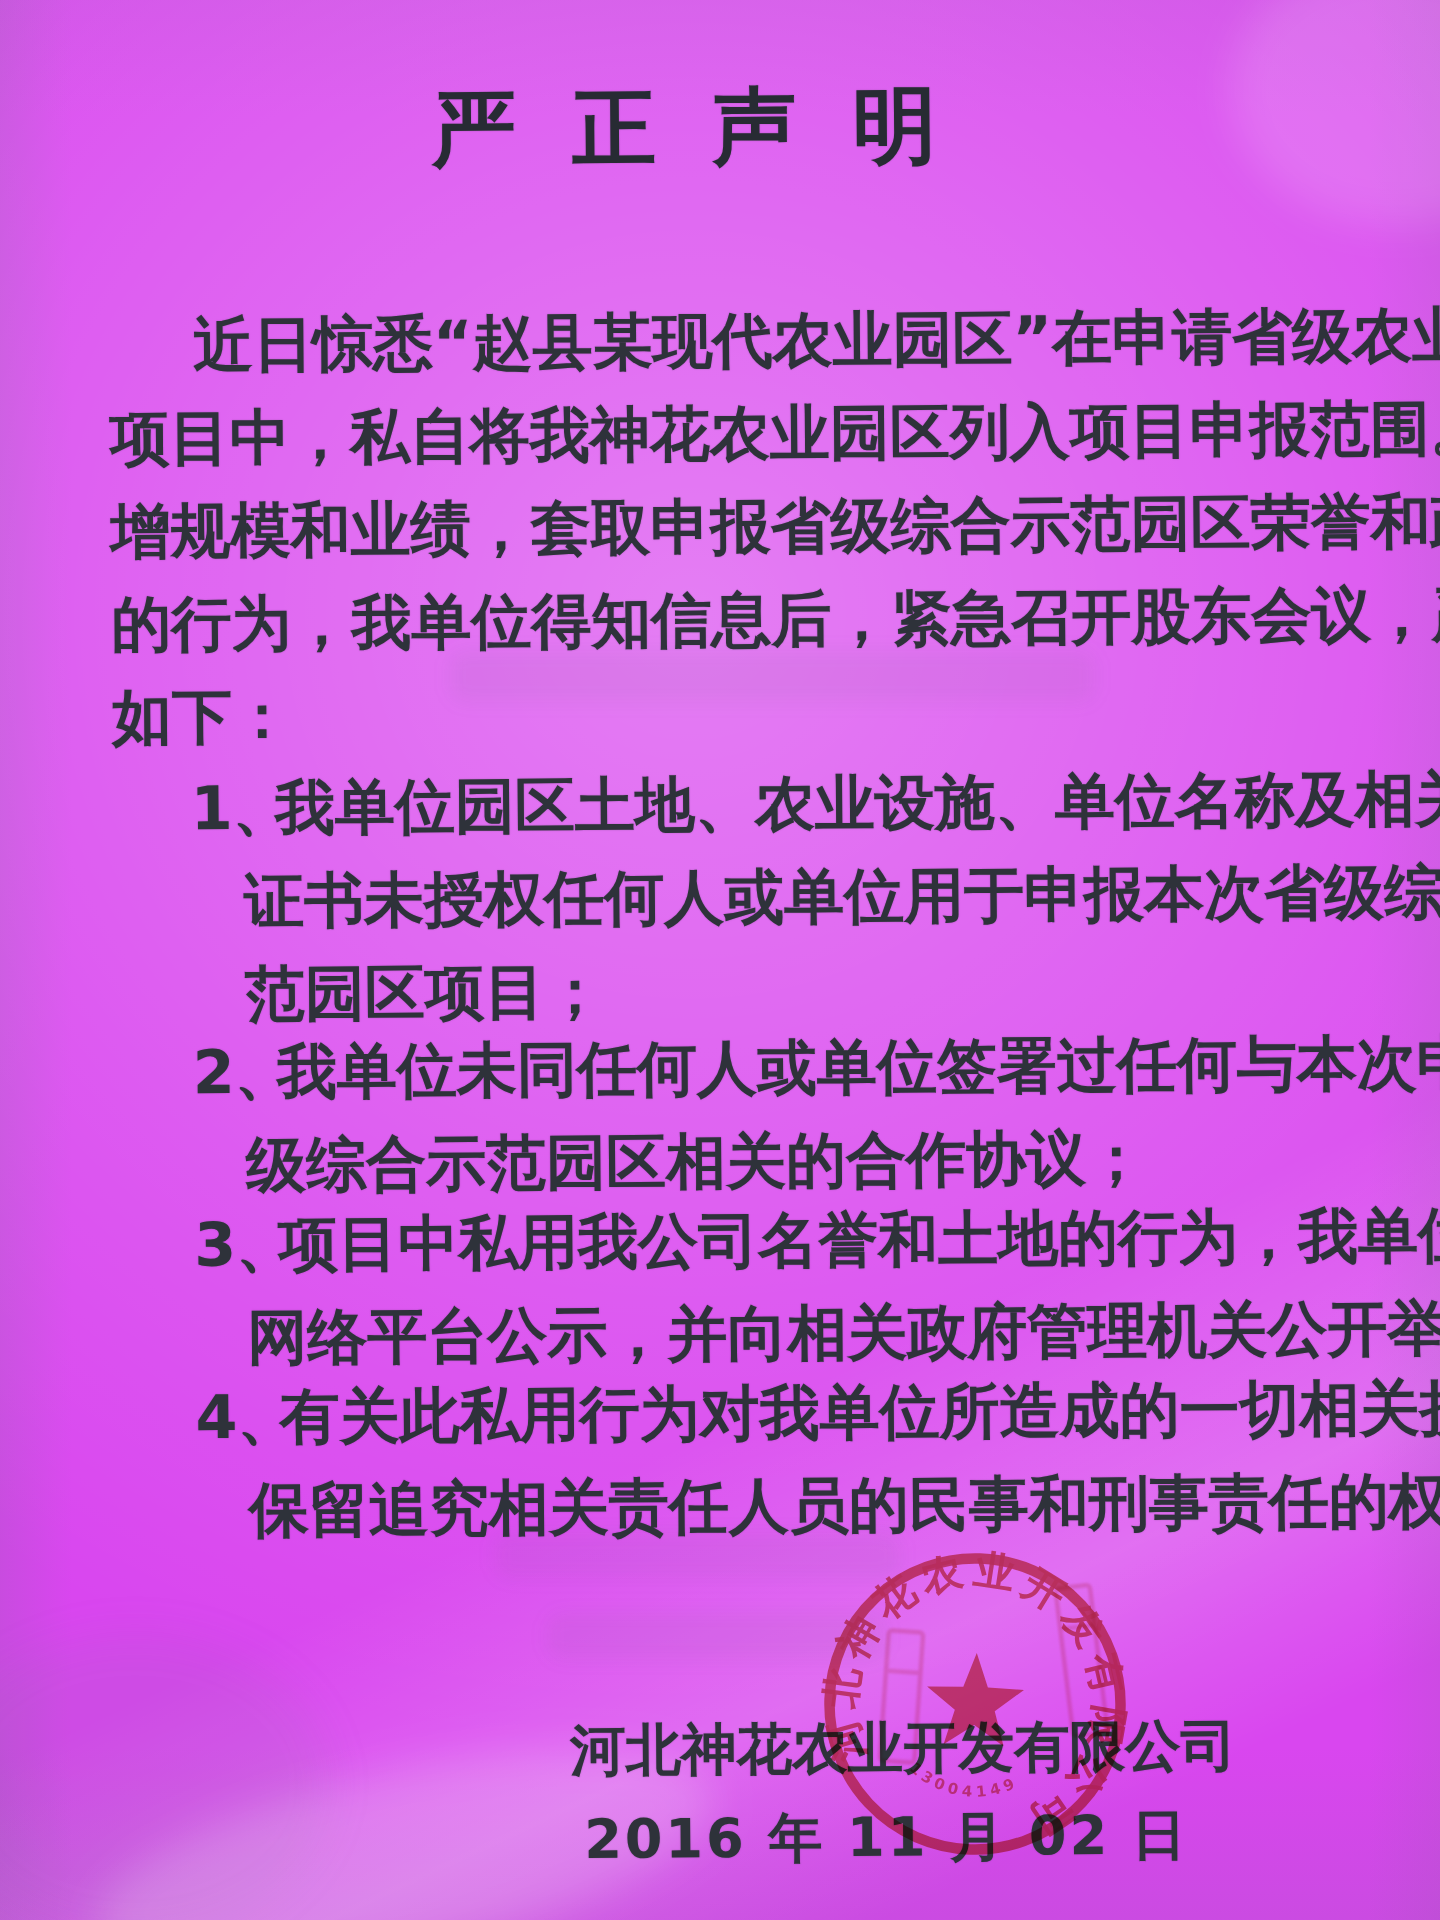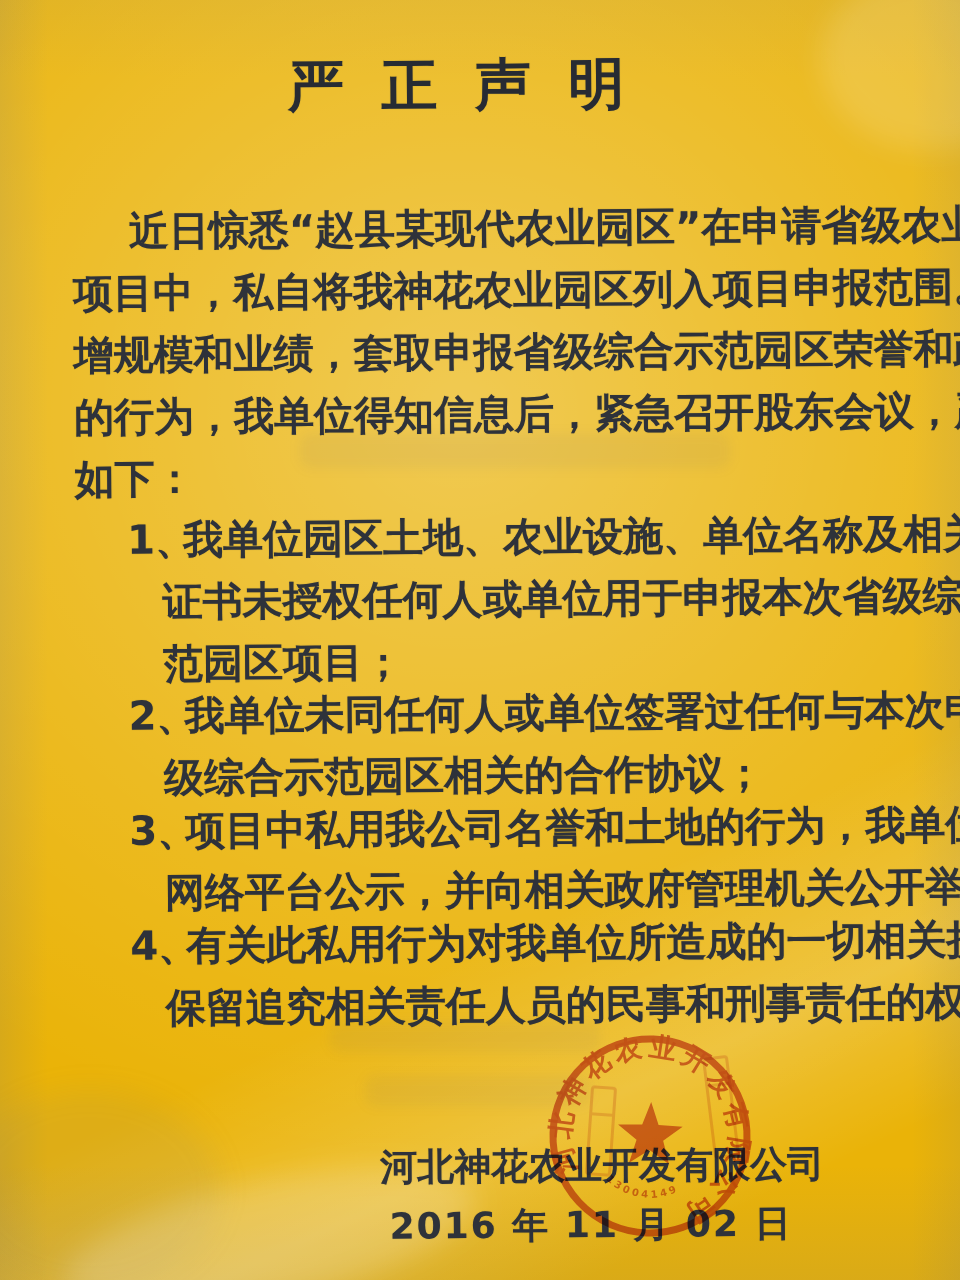--- a/index.html
+++ b/index.html
@@ -3,21 +3,21 @@
 <meta charset="utf-8">
 <style>
   html,body{margin:0;padding:0;}
   body{
     width:960px;height:1280px;overflow:hidden;
     font-family:"DejaVu Sans","Liberation Sans",sans-serif;
     background:#cfd3de;
   }
   .paper{
     position:absolute;left:0;top:0;width:960px;height:1280px;
-    background:#eab308;
+    background:#d946ef;
   }
   
   .paper .sheen{
     position:absolute;inset:0;pointer-events:none;
     background:
       radial-gradient(120% 85% at 48% 32%, rgba(255,255,255,0.30) 0%, rgba(255,255,255,0.10) 45%, rgba(255,255,255,0) 70%),
       linear-gradient(90deg, rgba(100,108,130,0.14), rgba(100,108,130,0) 5%),
       linear-gradient(270deg, rgba(100,108,130,0.10), rgba(100,108,130,0) 5%),
       linear-gradient(0deg, rgba(100,108,130,0.12), rgba(100,108,130,0) 9%),
       linear-gradient(180deg, rgba(120,128,148,0.08), rgba(120,128,148,0) 6%),

